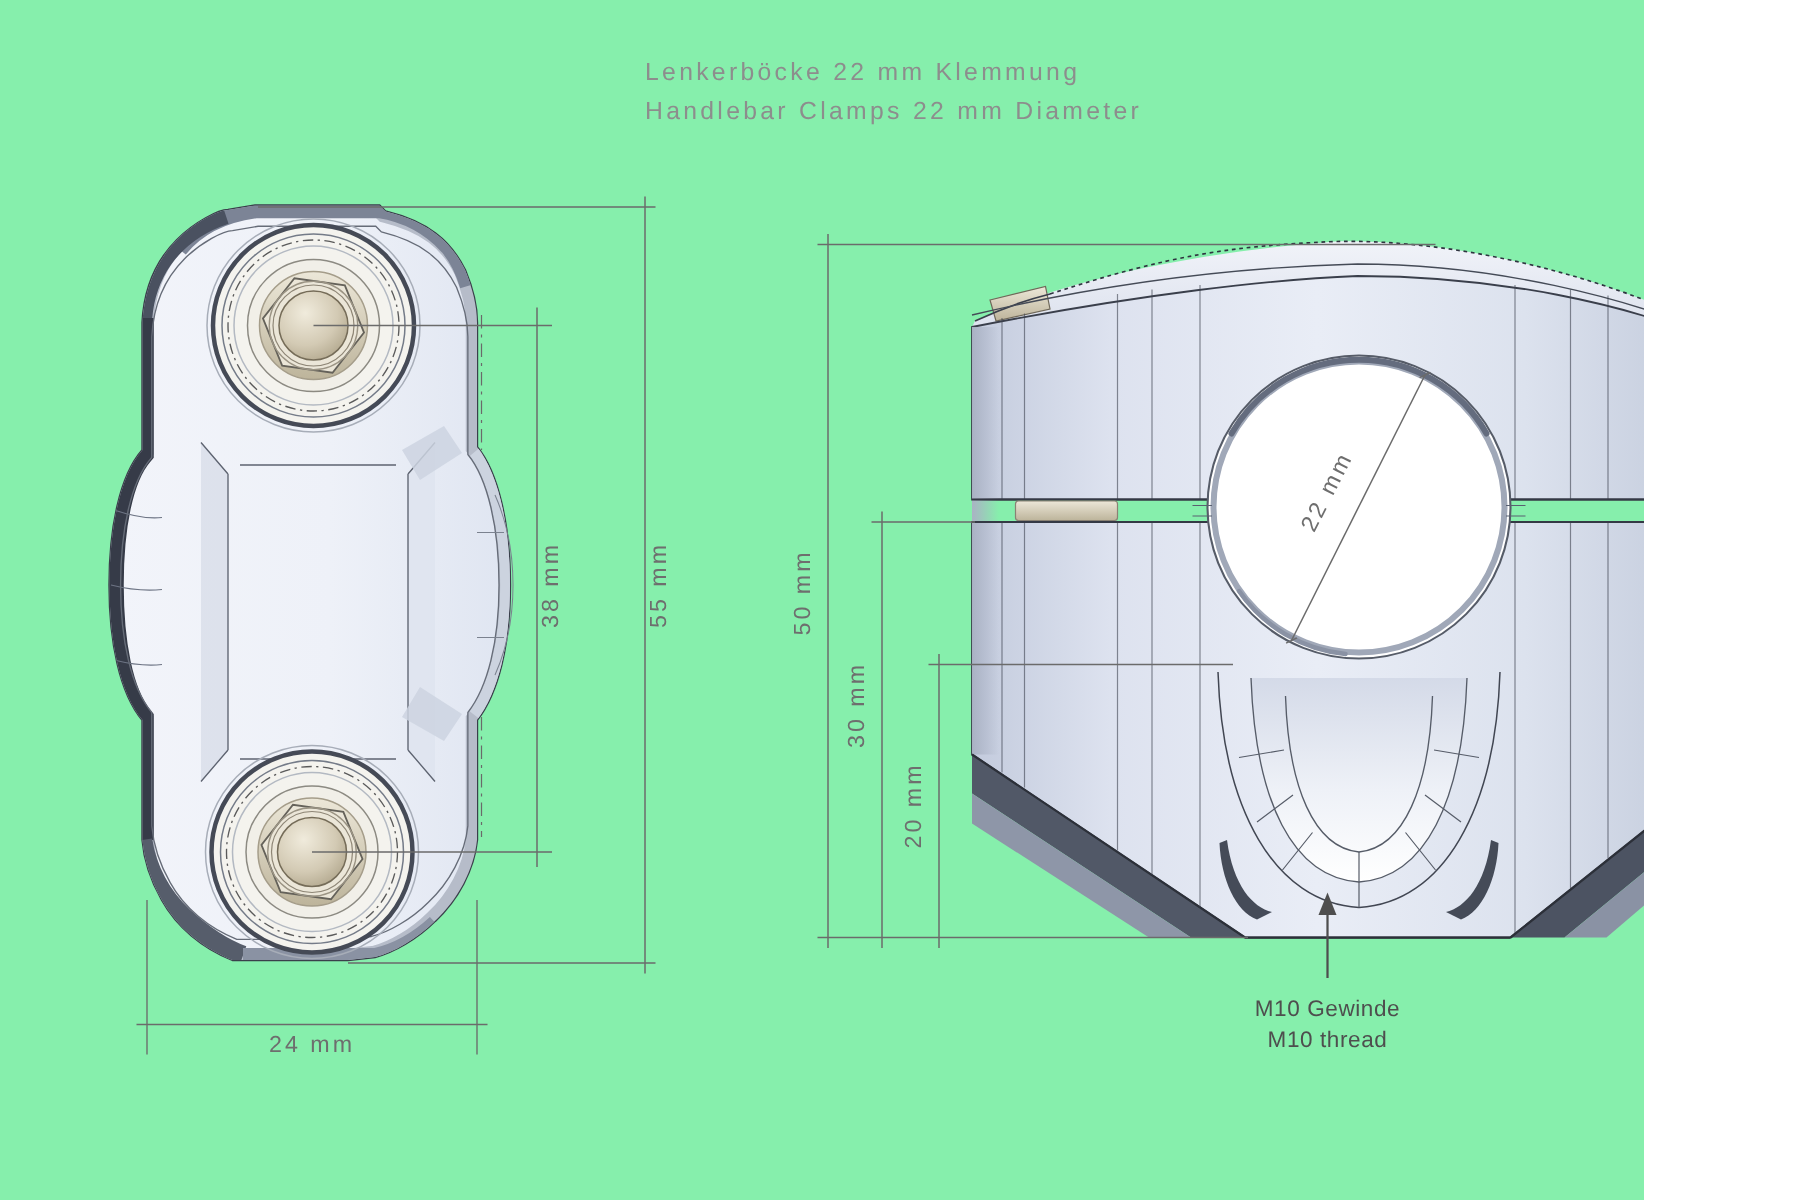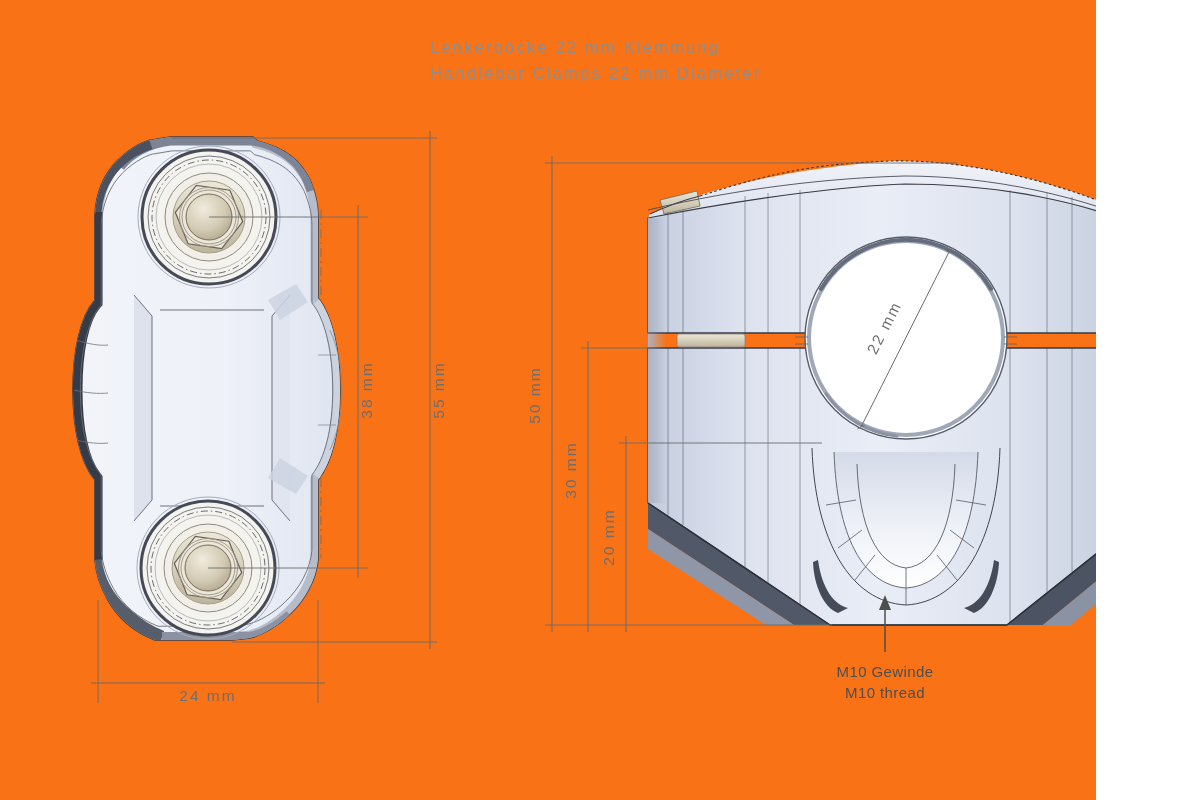--- a/index.html
+++ b/index.html
@@ -1,16 +1,16 @@
 <!DOCTYPE html>
 <html><head>
 <meta charset="utf-8">
 <style>
   html,body{margin:0;padding:0;background:#ffffff;}
-  .stage{width:1096px;height:800px;position:relative;background:#f97316;overflow:hidden;
+  .stage{width:1096px;height:800px;position:relative;background:#86efac;overflow:hidden;
          font-family:"Liberation Sans","DejaVu Sans",sans-serif;}
   svg{display:block;}
   .title-text{font-size:16.5px;fill:#8d8d8d;letter-spacing:2.2px;
               font-family:"Liberation Sans","DejaVu Sans",sans-serif;}
   .dim-label{font-size:15.5px;fill:#6e6e6e;letter-spacing:2px;
              font-family:"Liberation Sans","DejaVu Sans",sans-serif;}
   .note-text{font-size:15px;fill:#4e4e4e;letter-spacing:.4px;
              font-family:"Liberation Sans","DejaVu Sans",sans-serif;}
   .dimline{stroke:#6b6b6b;stroke-width:1;fill:none;}
   .extline{stroke:#6b6b6b;stroke-width:.9;fill:none;}

